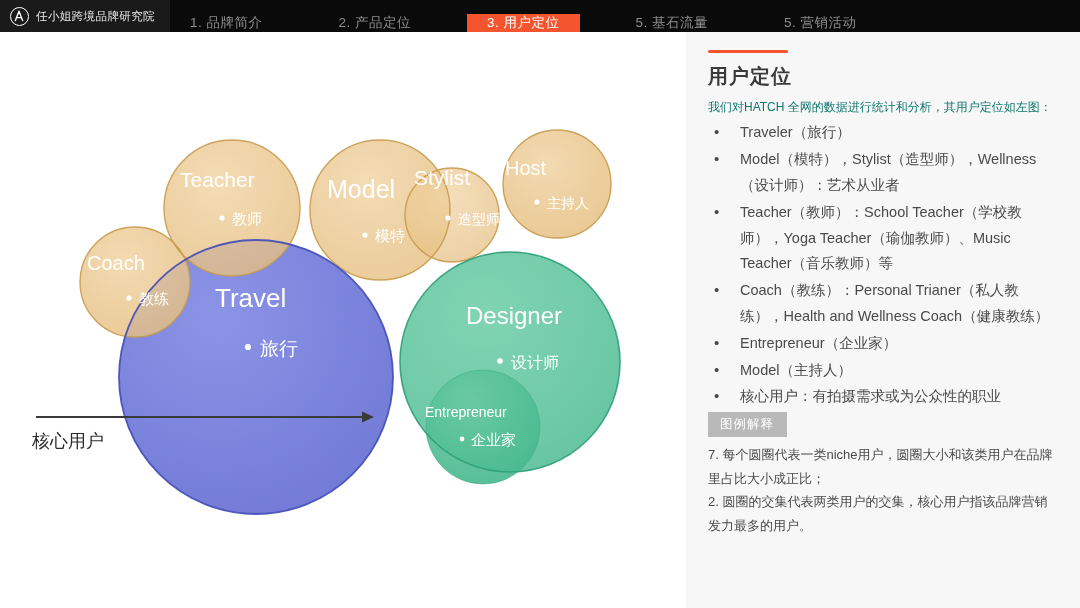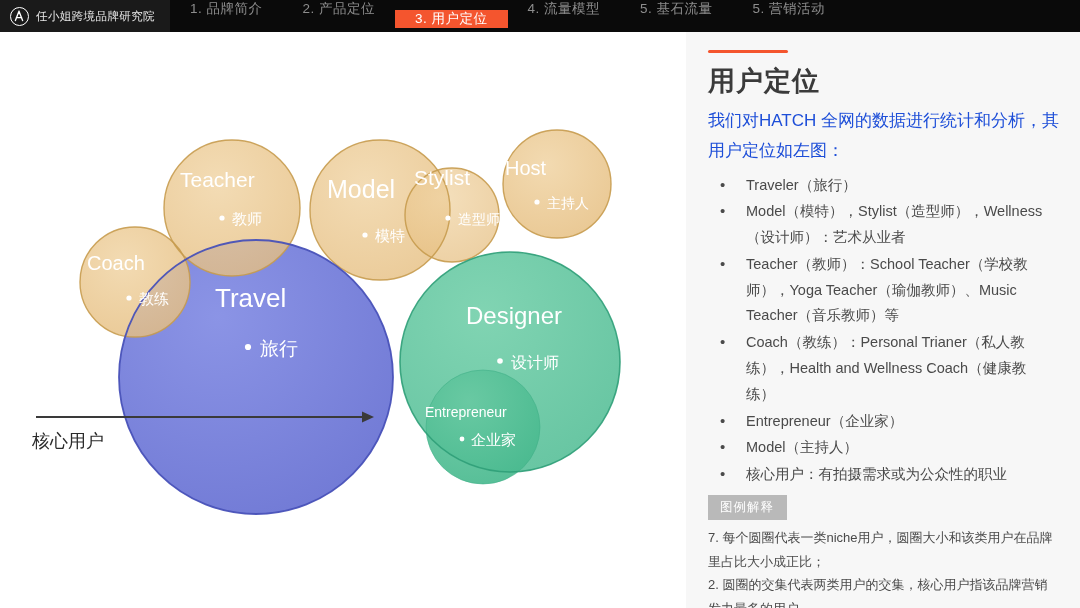--- a/index.html
+++ b/index.html
@@ -27,21 +27,21 @@
   .brand-logo {
     width: 19px; height: 19px; flex: 0 0 19px;
     border: 1.6px solid #ffffff; border-radius: 50%;
     position: relative;
   }
   .brand-logo svg { position: absolute; left: 2px; top: 2px; }
   .brand-name {
     color: #e9e9e9; font-size: 11.5px; letter-spacing: .4px;
     white-space: nowrap;
   }
-  .navtabs { display: flex; align-items: flex-start; flex: 1 1 auto; }
+  .navtabs { display: flex; align-items: flex-end; flex: 1 1 auto; gap: 36px; }
   .navtab {
     display: flex; align-items: center; justify-content: center;
     padding: 0 20px;
     color: #8d8d8d; font-size: 13.5px; white-space: nowrap;
     letter-spacing: .5px;
   }
   .navtab.active { background: #F4552E; color: #ffffff; margin-top: 10px; }
   .site-url {
     display: flex; align-items: center; justify-content: flex-end;
     padding: 0 12px 0 10px;
@@ -76,28 +76,28 @@
     width: 394px; height: 576px;
     background: #f7f7f7;
     padding: 18px 20px 10px 22px;
     overflow: hidden;
   }
   .accent-rule {
     width: 80px; height: 3px; background: #F4552E;
     border-radius: 2px; margin-bottom: 10px;
   }
   .sec-title {
-    font-size: 27px; color: #3b3b3b; font-weight: 700;
+    font-size: 20px; color: #3b3b3b; font-weight: 700;
     letter-spacing: 1px; margin-bottom: 7px;
   }
   .sec-intro {
-    font-size: 17px; color: #1d4ed8; line-height: 1.78;
+    font-size: 12px; color: #0f766e; line-height: 1.78;
     margin-bottom: 2px;
   }
-  ul.bullets { list-style: none; margin: 6px; padding: 0; }
+  ul.bullets { list-style: none; margin: 0; padding: 0; }
   ul.bullets li {
     position: relative;
     font-size: 14.5px; color: #4a4a4a; line-height: 1.78;
     padding-left: 32px; margin-bottom: 1px;
   }
   ul.bullets li::before {
     content: "•"; position: absolute; left: 6px; top: -1px;
     color: #4a4a4a; font-size: 15px;
   }
   .legend-badge {
@@ -123,21 +123,20 @@
           <path d="M6 1.2 L9.6 10.5 M6 1.2 L2.4 10.5 M3.3 7.6 L8.7 7.6" stroke="#ffffff" stroke-width="1.35" fill="none" stroke-linecap="round"></path>
         </svg>
       </div>
       <span class="brand-name">任小姐跨境品牌研究院</span>
     </div>
 
     <div class="navtabs">
       <div class="navtab">1. 品牌简介</div>
       <div class="navtab">2. 产品定位</div>
       <div class="navtab active">3. 用户定位</div>
-      <div class="navtab">4. 流量模型</div>
       <div class="navtab">5. 基石流量</div>
       <div class="navtab">5. 营销活动</div>
     </div>
 
   </div>
 
   <div class="diagram-pane">
     <svg width="686" height="576" viewBox="0 0 686 576">
 
       <defs>

